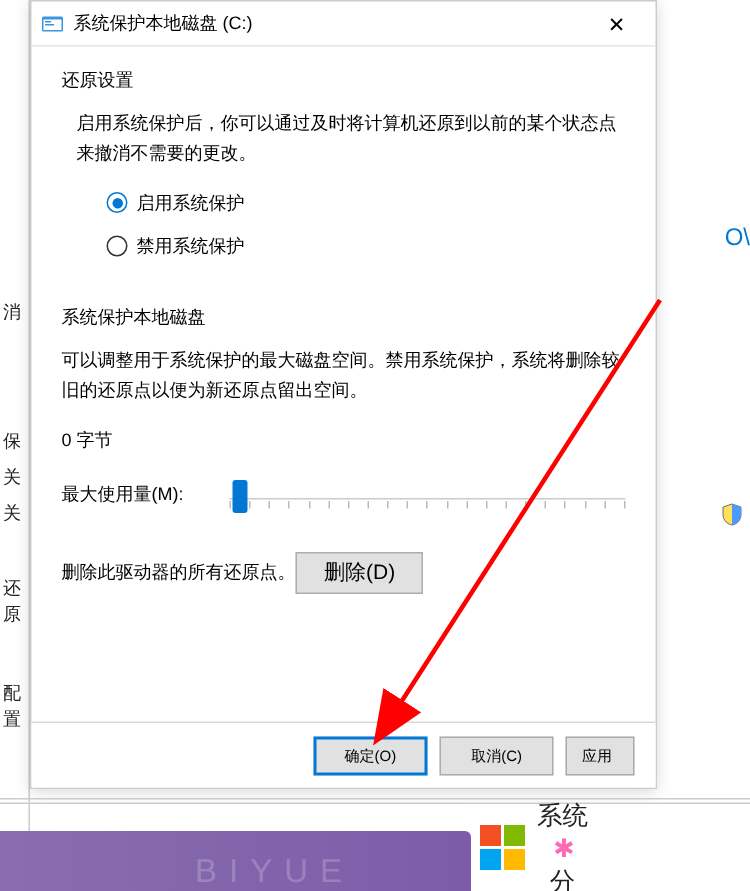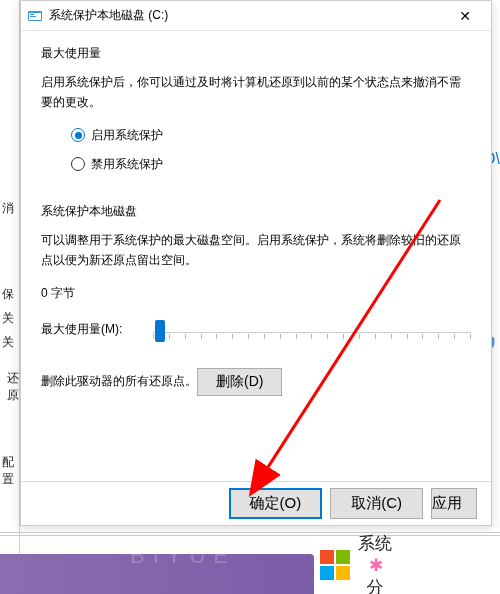--- a/index.html
+++ b/index.html
@@ -4,31 +4,31 @@
 <style>
   * { box-sizing: border-box; margin: 0; padding: 0; font-family: "Microsoft YaHei", "SimSun", sans-serif; }
   body { width: 500px; height: 594px; background: #fff; position: relative; overflow: hidden; font-size: 12px; color: #000; }
   
   .bg-left { position: absolute; left: 0; top: 0; width: 20px; height: 100%; background: #fff; border-right: 1px solid #ccc; }
   .bg-right { position: absolute; right: 0; top: 0; width: 26px; height: 100%; background: #fff; }
   .bg-right .ov { color: #0078D4; font-size: 16px; font-weight: 300; position: absolute; top: 150px; right: 0; }
   .bg-right .shield { position: absolute; top: 335px; right: 4px; }
   .bg-left .txt { position: absolute; left: 2px; font-size: 12px; color: #222; }
   .bg-left .t1 { top: 200px; } .bg-left .t2 { top: 286px; } .bg-left .t3 { top: 310px; } .bg-left .t4 { top: 334px; }
-  .bg-left .t5 { top: 370px; text-align: right; } .bg-left .t6 { top: 454px; }
-  
-  .dialog { position: absolute; left: 20px; top: 0; width: 472px; height: 526px; background: #fff; border: 1px solid #ccc; box-shadow: 0 2px 10px rgba(0,0,0,0.15); }
+  .bg-left .t5 { top: 384px; } .bg-left .t6 { top: 454px; }
+  
+  .dialog { position: absolute; left: 20px; top: 0; width: 418px; height: 526px; background: #fff; border: 1px solid #ccc; box-shadow: 0 2px 10px rgba(0,0,0,0.15); }
   .titlebar { height: 30px; display: flex; align-items: center; padding: 0 6px; border-bottom: 1px solid #e5e5e5; }
   .title-icon { width: 16px; height: 16px; margin-right: 6px; display: inline-flex; align-items: center; justify-content: center; }
   .title-text { flex: 1; font-size: 12px; }
   .close-btn { width: 40px; height: 28px; display: flex; align-items: center; justify-content: center; font-size: 14px; cursor: pointer; }
   
   .content { padding: 14px 20px 0 20px; }
   .section-title { font-size: 12px; margin-bottom: 10px; }
-  .section-desc { font-size: 12px; line-height: 1.7; margin-bottom: 14px; color: #000; }
+  .section-desc { font-size: 12px; line-height: 1.7; margin-left: 10px; margin-bottom: 14px; color: #000; }
   
   .radio-group { margin-left: 30px; margin-bottom: 30px; }
   .radio-row { display: flex; align-items: center; margin-bottom: 12px; cursor: pointer; }
   .radio-circle { width: 14px; height: 14px; border-radius: 50%; border: 1px solid #333; margin-right: 6px; display: flex; align-items: center; justify-content: center; }
   .radio-circle.checked { border-color: #0078D4; }
   .radio-dot { width: 7px; height: 7px; border-radius: 50%; background: #0078D4; }
   
   .section2 { margin-top: 20px; }
   .kv { display: flex; align-items: center; margin-left: 0; margin-bottom: 18px; font-size: 12px; }
   .kv .klabel { width: 112px; }
@@ -36,35 +36,35 @@
   .slider-track { position: relative; flex: 1; height: 20px; }
   .slider-line { position: absolute; left: 0; right: 0; top: 12px; height: 1px; background: #ccc; }
   .ticks { position: absolute; left: 0; right: 0; top: 14px; height: 6px; display: flex; justify-content: space-between; }
   .tick { width: 1px; height: 5px; background: #bbb; }
   .thumb { position: absolute; left: 2px; top: 0; width: 10px; height: 22px; background: #0078D4; border-radius: 2px; cursor: pointer; }
   
   .delete-row { display: flex; align-items: center; margin-top: 28px; }
   .delete-btn { padding: 4px 18px; border: 1px solid #adadad; background: #e1e1e1; font-size: 14px; cursor: pointer; }
   
   .button-bar { position: absolute; left: 0; right: 0; bottom: 0; height: 44px; border-top: 1px solid #d9d9d9; display: flex; align-items: center; justify-content: flex-end; padding-right: 14px; gap: 8px; background: #fff; }
-  .dlg-btn { padding: 5px 20px; border: 1px solid #adadad; background: #e1e1e1; font-size: 15px; cursor: pointer; }
+  .dlg-btn { padding: 5px 20px; border: 1px solid #adadad; background: #e1e1e1; font-size: 10px; cursor: pointer; }
   .dlg-btn.primary { border: 2px solid #0078D4; background: #e1e1e1; padding: 4px 19px; }
-  .dlg-btn.cut { width: 46px; padding: 5px 0 5px 0; overflow: hidden; text-align: left; }
+  .dlg-btn.cut { width: 46px; padding: 5px 0 5px 10px; overflow: hidden; text-align: left; }
   
   .arrow-svg { position: absolute; pointer-events: none; z-index: 50; }
   
   .footer-strip { position: absolute; left: 0; bottom: 0; width: 500px; height: 58px; }
   .footer-lavender { position: absolute; left: 0; bottom: 0; width: 314px; height: 40px; background: linear-gradient(to right, #8a6db0, #7c5ca8); border-top-right-radius: 4px; }
   .footer-white { position: absolute; left: 314px; bottom: 0; right: 0; height: 58px; background: #fff; display: flex; align-items: center; padding-left: 6px; }
   .mslogo { display: grid; grid-template-columns: 14px 14px; grid-template-rows: 14px 14px; gap: 2px; margin-right: 8px; }
   .sq { width: 14px; height: 14px; }
   .sq.r { background: #F25022; } .sq.g { background: #7FBA00; } .sq.b { background: #00A4EF; } .sq.y { background: #FFB900; }
   .brand { font-size: 17px; color: #222; display: flex; align-items: center; flex-direction: column; }
   .star { color: #ff69b4; font-size: 17px; margin-left: 2px; }
-  .watermark { position: absolute; opacity: 0.2; color: #fff; font-size: 22px; letter-spacing: 8px; bottom: 25px; left: 130px; font-family: Arial; }
+  .watermark { position: absolute; opacity: 0.2; color: #fff; font-size: 22px; letter-spacing: 8px; bottom: 0; left: 130px; font-family: Arial; }
   .hr-band { position: absolute; left: 0; width: 500px; top: 532px; height: 4px; border-top: 1px solid #ccc; border-bottom: 1px solid #ccc; }
 </style>
 </head>
 <body>
 
 <div class="bg-left">
   <span class="txt t1">消</span>
   <span class="txt t2">保</span>
   <span class="txt t3">关</span>
   <span class="txt t4">关</span>
@@ -92,39 +92,39 @@
           <rect x="3" y="8" width="6" height="1" fill="#3a96dd"></rect>
         </svg>
     </span>
     <span class="title-text">系统保护本地磁盘 (C:)</span>
     <div class="close-btn">
       <span>✕</span>
     </div>
   </div>
 
   <div class="content">
-    <div class="section-title">最大使用量</div>
+    <div class="section-title">还原设置</div>
     <div class="section-desc">启用系统保护后，你可以通过及时将计算机还原到以前的某个状态点来撤消不需要的更改。</div>
 
     <div class="radio-group">
       <label class="radio-row">
         <span class="radio-circle checked">
             <span class="radio-dot"></span>
           </span>
         <span>启用系统保护</span>
       </label>
       <label class="radio-row">
         <span class="radio-circle"></span>
         <span>禁用系统保护</span>
       </label>
     </div>
 
     <div class="section2">
       <div class="section-title">系统保护本地磁盘</div>
-      <div class="section-desc" style="margin-left:0">可以调整用于系统保护的最大磁盘空间。启用系统保护，系统将删除较旧的还原点以便为新还原点留出空间。</div>
+      <div class="section-desc" style="margin-left:0">可以调整用于系统保护的最大磁盘空间。禁用系统保护，系统将删除较旧的还原点以便为新还原点留出空间。</div>
 
       <div class="kv">
         <span>0 字节</span>
       </div>
 
       <div class="kv">
         <span class="klabel">最大使用量(M):</span>
         <div class="slider-wrap">
           <div class="slider-track">
             <div class="slider-line"></div>

